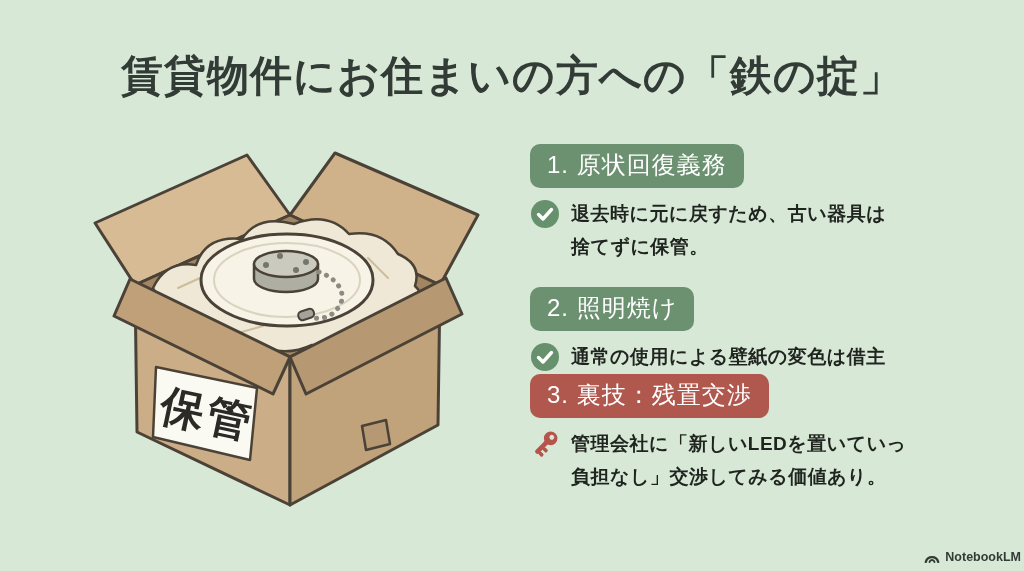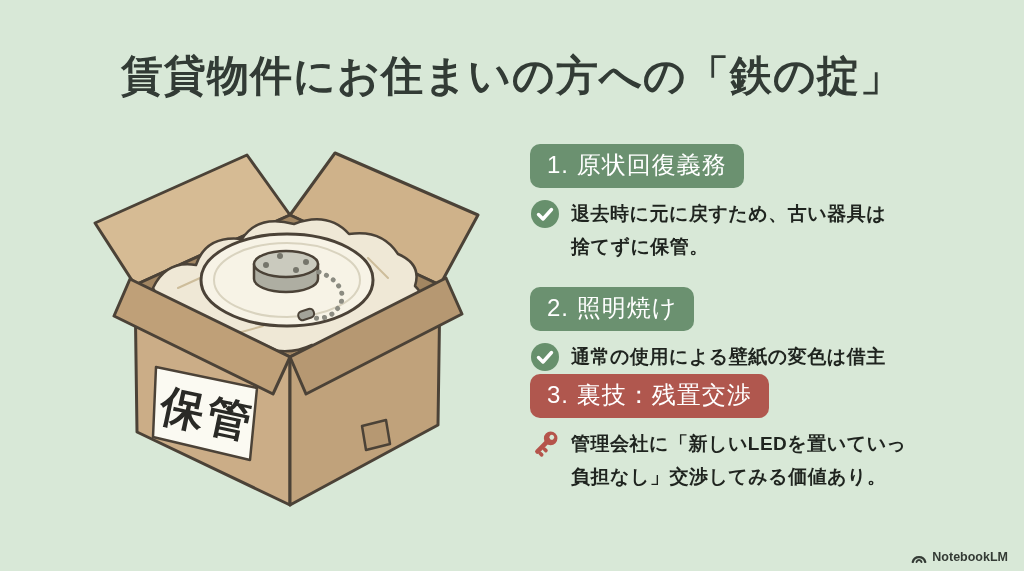--- a/index.html
+++ b/index.html
@@ -48,21 +48,21 @@
     line-height:33px;
     letter-spacing:0.5px;
     color:#1f241f;
     white-space:pre-line;
   }
   
   .illustration{position:absolute;left:58px;top:138px;width:460px;height:400px;}
   
   .watermark{
     position:absolute;
-    right:16px;bottom:7px;
+    right:3px;bottom:7px;
     display:flex;align-items:center;gap:5px;
     font-size:12.5px;font-weight:700;color:#343b35;
   }
 </style>
 </head>
 <body>
 
 <div class="slide">
 
   <div class="slide-title">賃貸物件にお住まいの方への「鉄の掟」</div>

